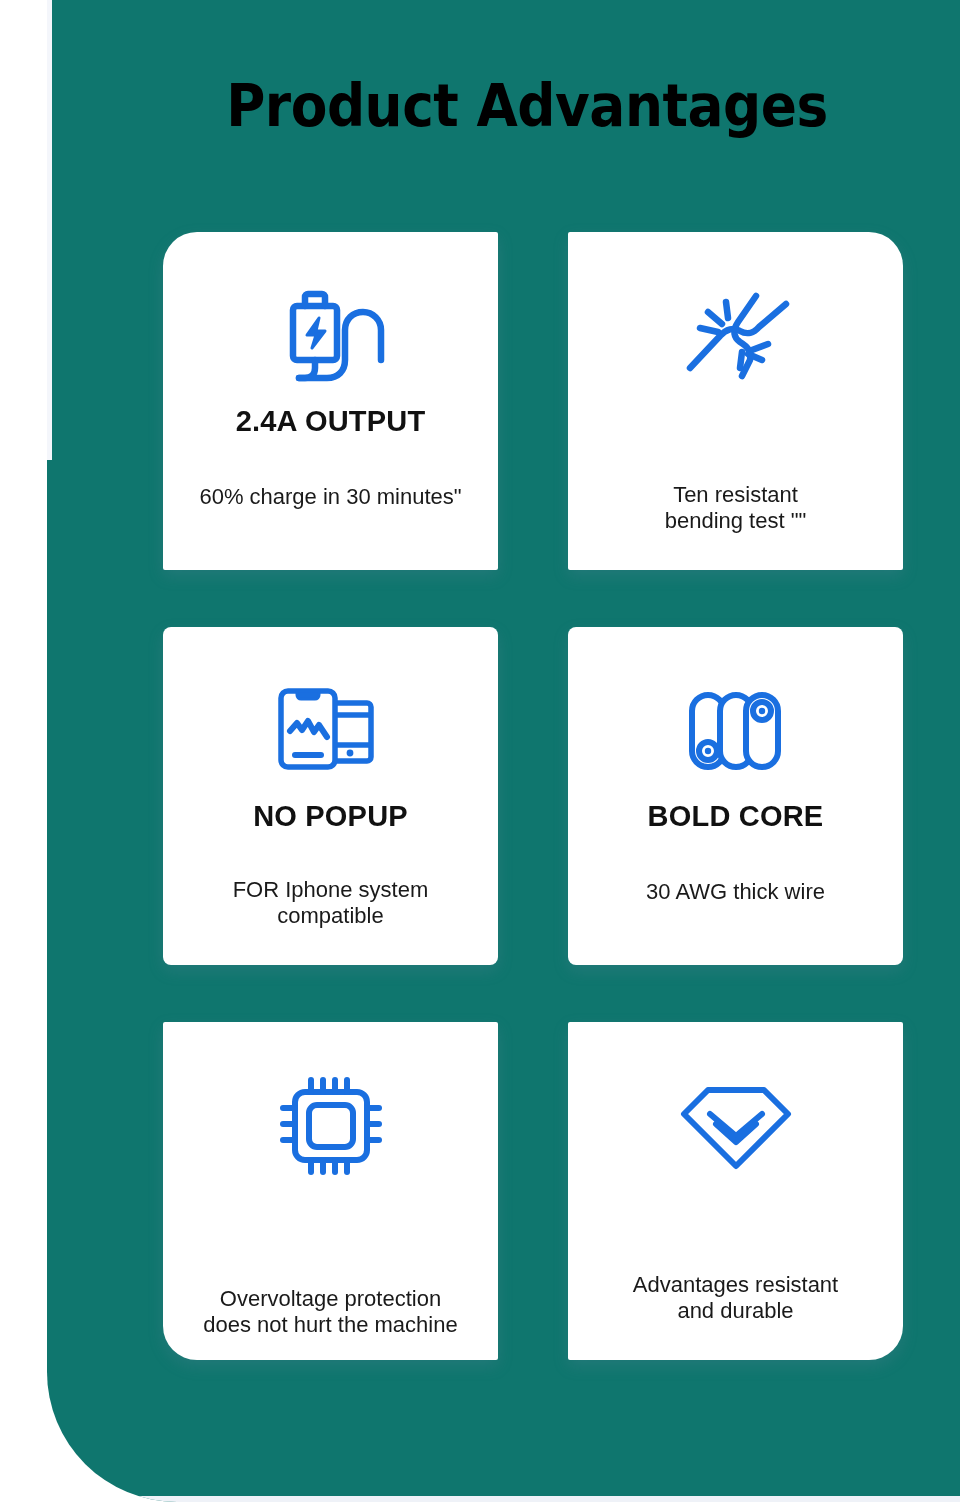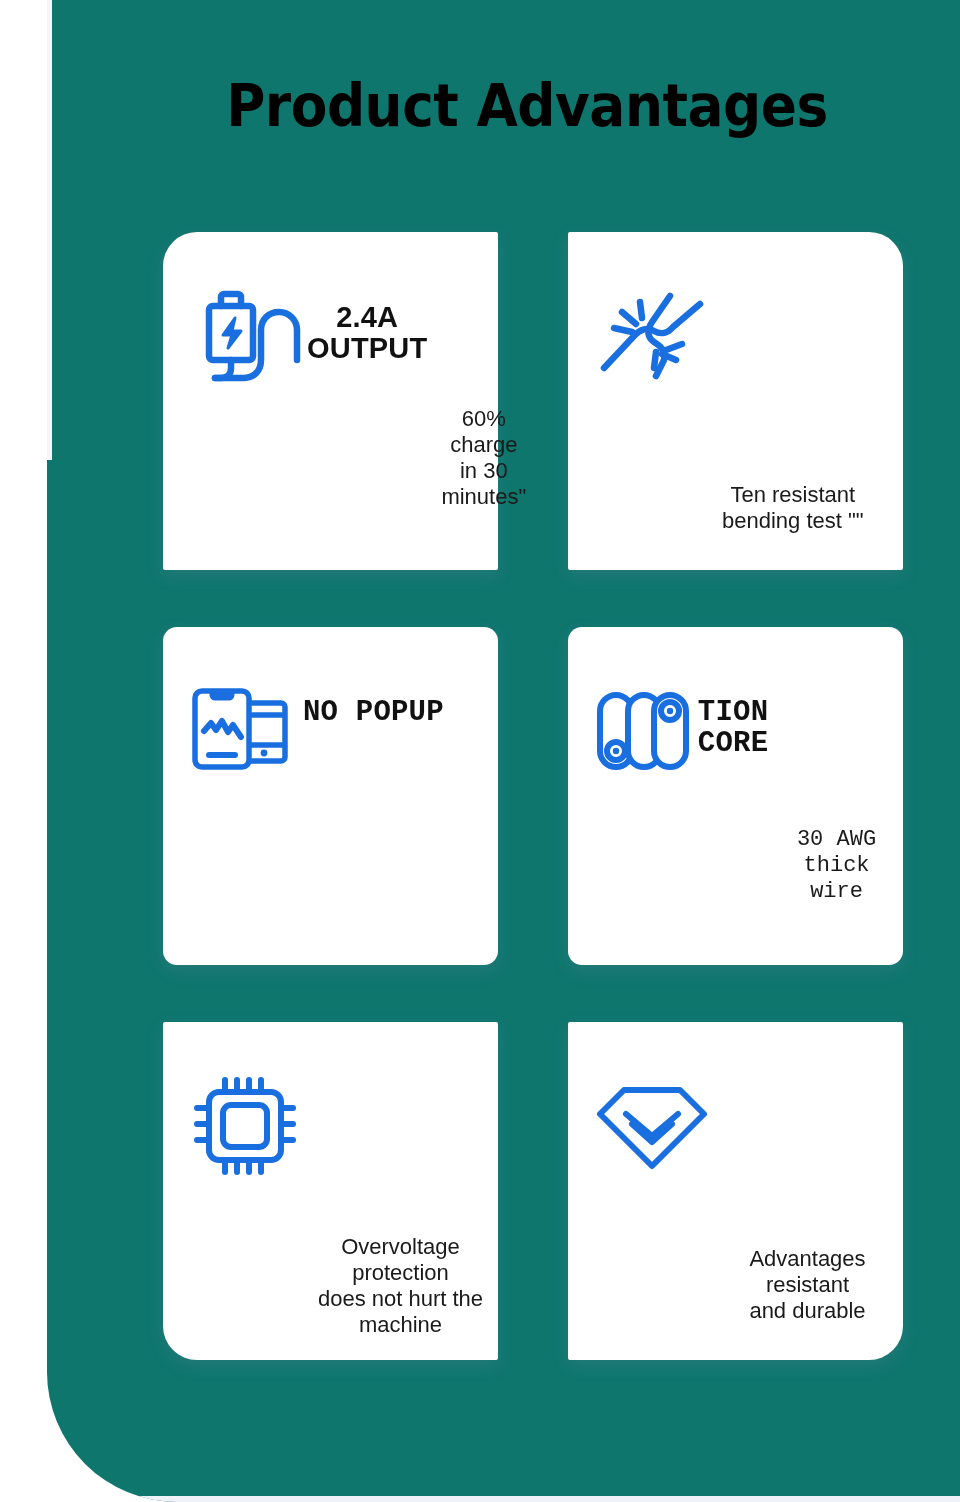--- a/index.html
+++ b/index.html
@@ -68,30 +68,29 @@
     grid-template-rows: 338px 338px 338px;
     column-gap: 70px;
     row-gap: 57px;
   }
 
   .card {
     position: relative;
     background: #ffffff;
     box-shadow: 0 6px 16px rgba(120, 136, 170, 0.18);
     display: flex;
-    flex-direction: row;
-    align-items: flex-start;
+    flex-direction: column;
+    align-items: center;
     box-sizing: border-box;
     padding-top: 52px;
-    padding-left: 24px;
   }
   
   .card.r-tl { border-radius: 34px 2px 2px 2px; }
   .card.r-tr { border-radius: 2px 34px 2px 2px; }
-  .card.r-all { border-radius: 14px; font-family: Liberation Mono, monospace; }
+  .card.r-all { border-radius: 8px; }
   .card.r-bl { border-radius: 2px 2px 2px 34px; }
   .card.r-br { border-radius: 2px 2px 34px 2px; }
 
   .icon-wrap {
     height: 104px;
     display: flex;
     align-items: center;
     justify-content: center;
   }
   .icon-wrap svg {
@@ -174,35 +173,37 @@
           <path d="M58 32 H96"></path>
           <path d="M58 62 H96"></path>
           <circle cx="77" cy="70" r="3.4" fill="#1a6fe0" stroke="none"></circle>
           <rect x="8" y="8" width="54" height="76" rx="7" fill="#ffffff"></rect>
           <path d="M24 8 h22 v4 a4 4 0 0 1 -4 4 h-14 a4 4 0 0 1 -4 -4 z" fill="#1a6fe0" stroke-width="3"></path>
           <path d="M17 48 l7 -8 l5 7 l6 -9 l6 11 l5 -7 l8 12" stroke-width="6"></path>
           <path d="M22 72 H48" stroke-width="6"></path>
         </svg>
       </div>
       <div class="card-title">NO POPUP</div>
+      <div class="card-desc two-line" style="white-space:pre-line">FOR Iphone system
+compatible</div>
     </div>
 
     <div class="card r-all">
       <div class="icon-wrap">
         <svg width="104" height="92" viewBox="0 0 104 92" fill="none" stroke="#1a6fe0" stroke-width="6" stroke-linecap="round" stroke-linejoin="round">
           <rect x="8" y="10" width="32" height="72" rx="16"></rect>
           <rect x="36" y="10" width="32" height="72" rx="16" fill="#ffffff"></rect>
           <rect x="62" y="10" width="32" height="72" rx="16" fill="#ffffff"></rect>
           <circle cx="24" cy="66" r="9"></circle>
           <circle cx="24" cy="66" r="3.2" fill="#1a6fe0" stroke="none"></circle>
           <circle cx="78" cy="26" r="9"></circle>
           <circle cx="78" cy="26" r="3.2" fill="#1a6fe0" stroke="none"></circle>
         </svg>
       </div>
-      <div class="card-title">TION CORE</div>
+      <div class="card-title">BOLD CORE</div>
       <div class="card-desc one-line">30 AWG thick wire</div>
     </div>
 
     <div class="card r-bl">
       <div class="icon-wrap">
         <svg width="116" height="100" viewBox="0 0 116 100" fill="none" stroke="#1a6fe0" stroke-width="6" stroke-linecap="round" stroke-linejoin="round">
           <rect x="22" y="16" width="72" height="68" rx="10"></rect>
           <rect x="36" y="29" width="44" height="42" rx="8"></rect>
           <path d="M38 16 V4"></path>
             <path d="M50 16 V4"></path>

